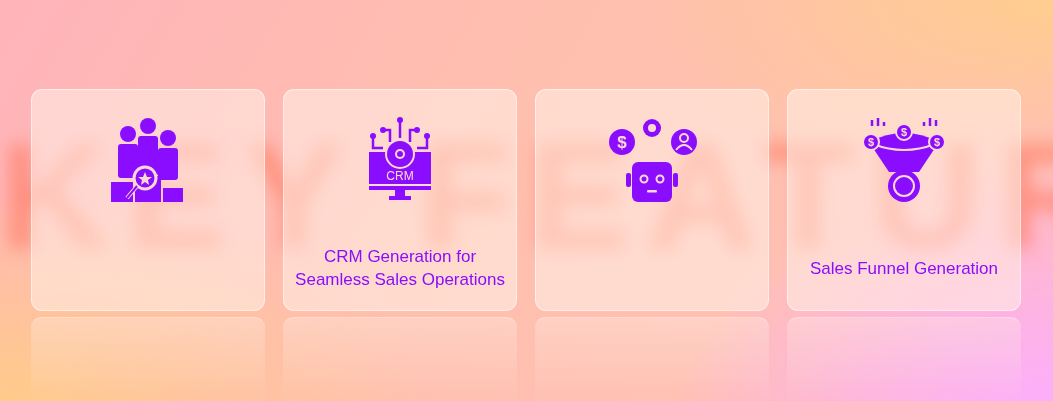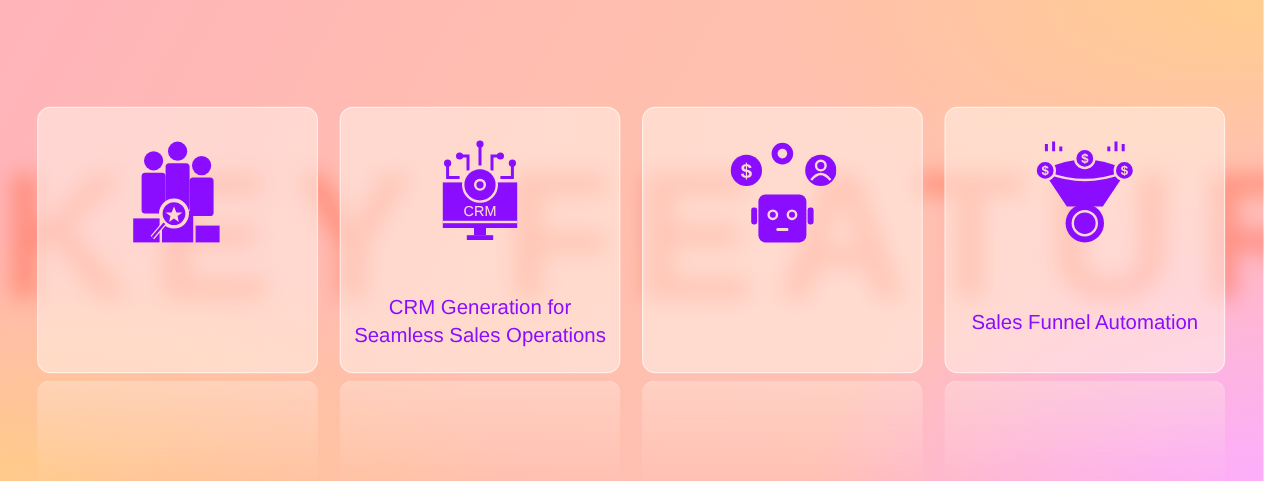--- a/index.html
+++ b/index.html
@@ -145,16 +145,16 @@
         <circle cx="45" cy="16" r="8"></circle>
           <circle cx="12" cy="26" r="8"></circle>
           <circle cx="78" cy="26" r="8"></circle>
       </g>
       <g font-size="11" font-weight="bold" fill="#ffd9cf" text-anchor="middle" font-family="Liberation Sans, sans-serif">
         <text x="45" y="20">$</text>
           <text x="12" y="30">$</text>
           <text x="78" y="30">$</text>
       </g>
     </svg>
-    <div class="label">Sales Funnel Automation</div>
+    <div class="label">Sales Funnel Generation</div>
   </div>
 
 </div>
 
 </body></html>

